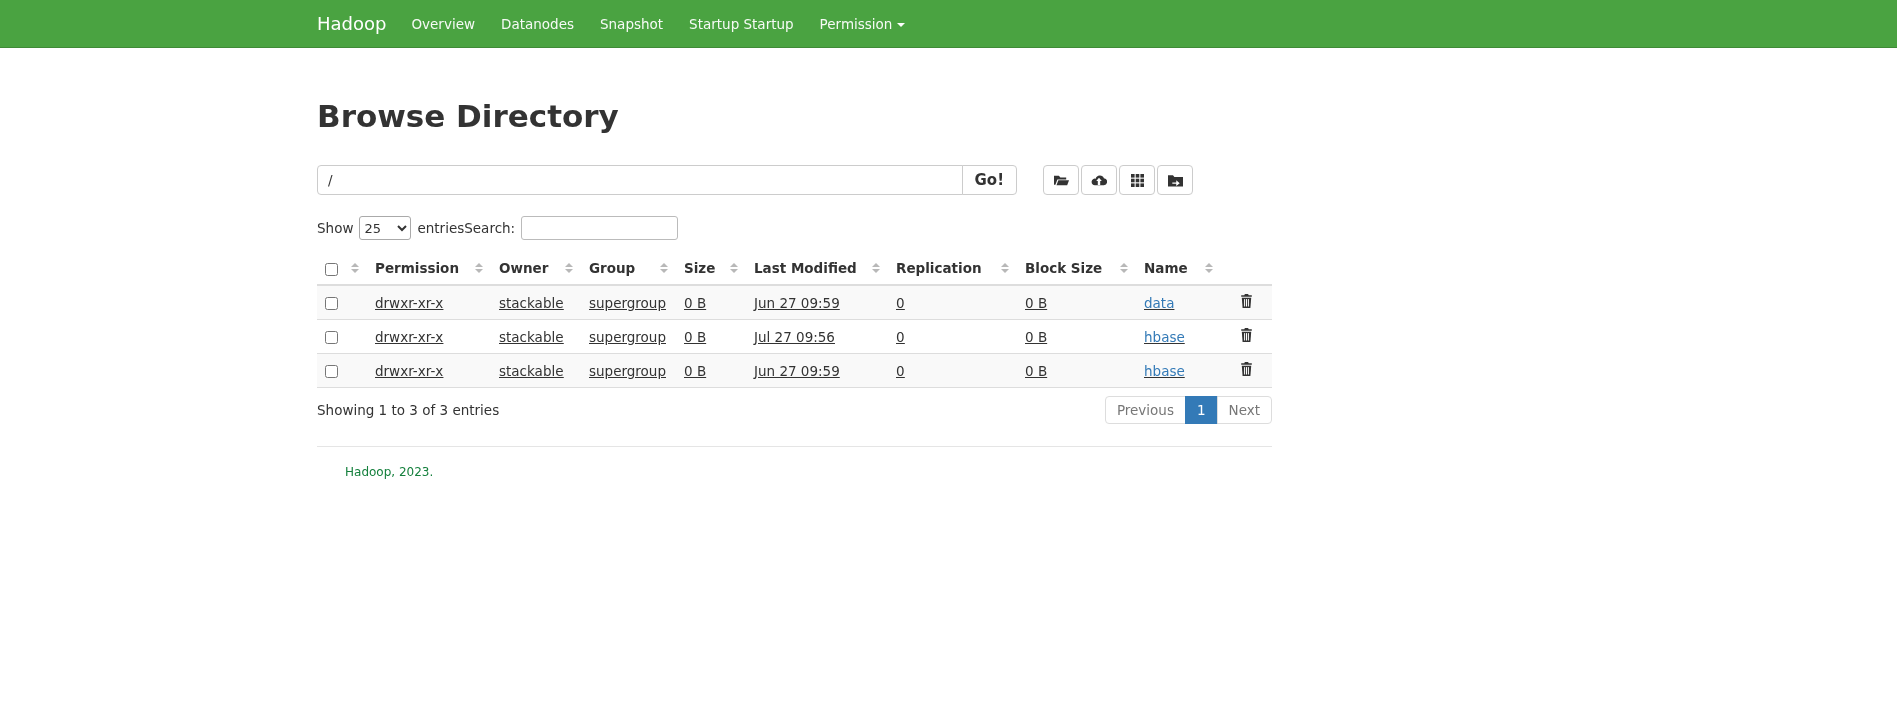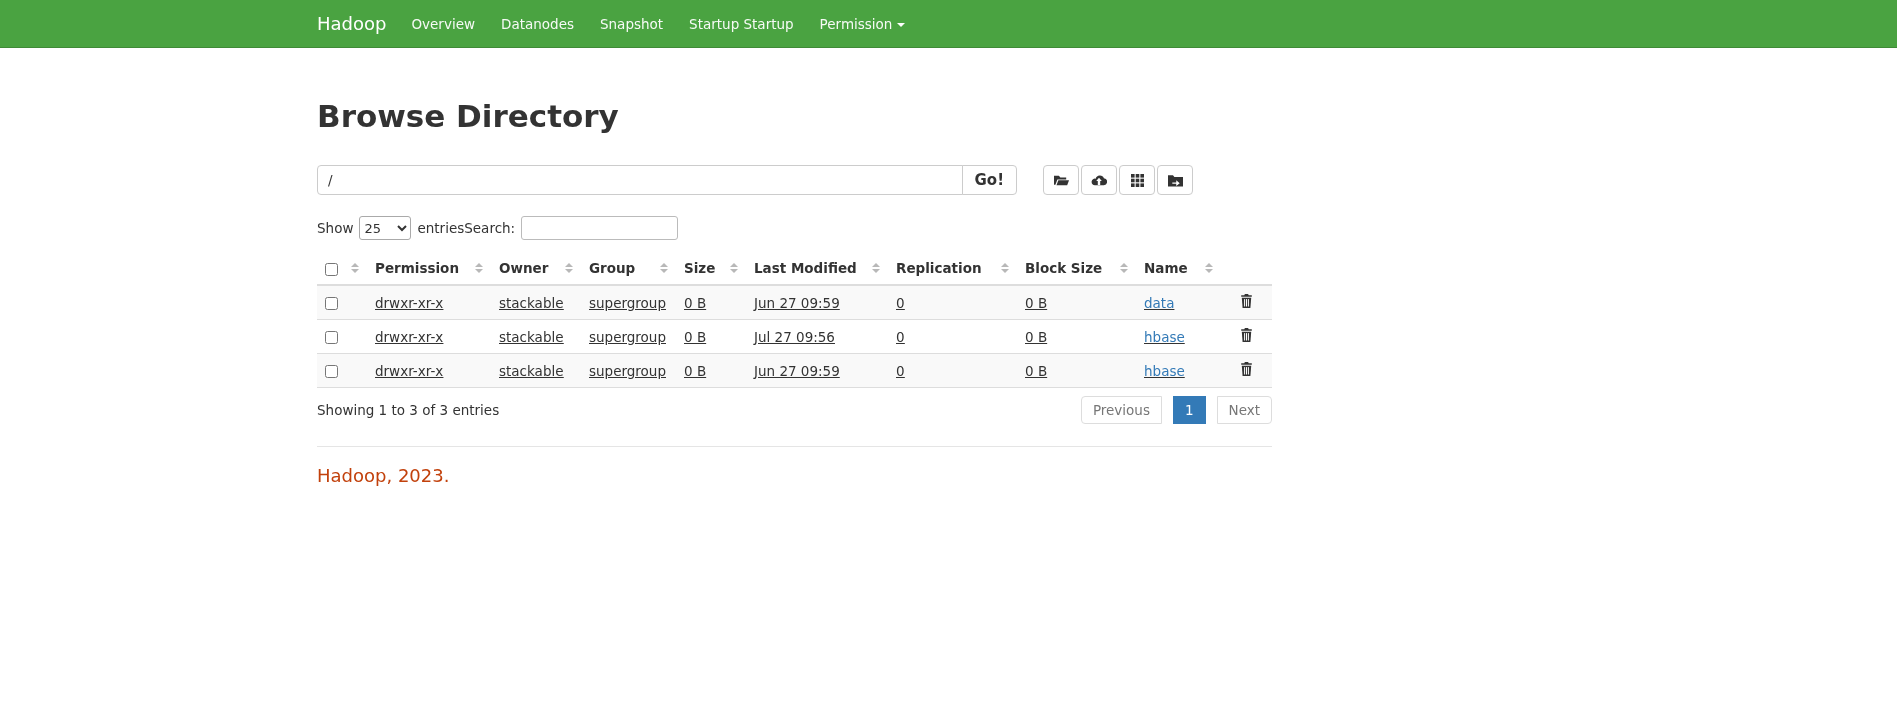--- a/index.html
+++ b/index.html
@@ -159,41 +159,41 @@
   .name-link { color: var(--link, #337ab7); text-decoration: none; cursor: pointer; }
   .cell-trash { text-align: center; }
   .trash-btn { cursor: pointer; color: #333; display: inline-block; line-height: 0; }
   input[type="checkbox"] { margin: 0; vertical-align: middle; }
 
   
   .table-footer {
     display: flex; justify-content: space-between; align-items: center;
     margin-top: 8px;
   }
-  .pagination { display: inline-flex; gap: 12px; }
+  .pagination { display: inline-flex; }
   .page-btn {
     padding: 5px 11px;
     border: 1px solid #ddd;
     background: #fff;
     color: #777;
     font-size: 13.5px;
     font-family: inherit;
     margin-left: -1px;
     cursor: pointer;
   }
   .page-btn.prev { border-radius: 4px 0 0 4px; margin-left: 0; }
   .page-btn.next { border-radius: 0 4px 4px 0; }
   .page-btn.active {
     background: var(--active_page_bg, #337ab7);
     border-color: var(--active_page_bg, #337ab7);
     color: #fff;
   }
 
   hr.sep { border: 0; border-top: 1px solid #e5e5e5; margin: 22px 0 18px 0; }
-  .site-footer { font-size: 18px; color: #c2410c; }
+  .site-footer { font-size: 12px; color: #15803d; margin-left: 28px; }
 </style>
 </head>
 <body>
 
 <nav class="navbar">
   <span class="navbar-brand">Hadoop</span>
   <a class="nav-link">Overview</a>
   <a class="nav-link">Datanodes</a>
   <a class="nav-link">Snapshot</a>
   <a class="nav-link">Startup Startup</a>

